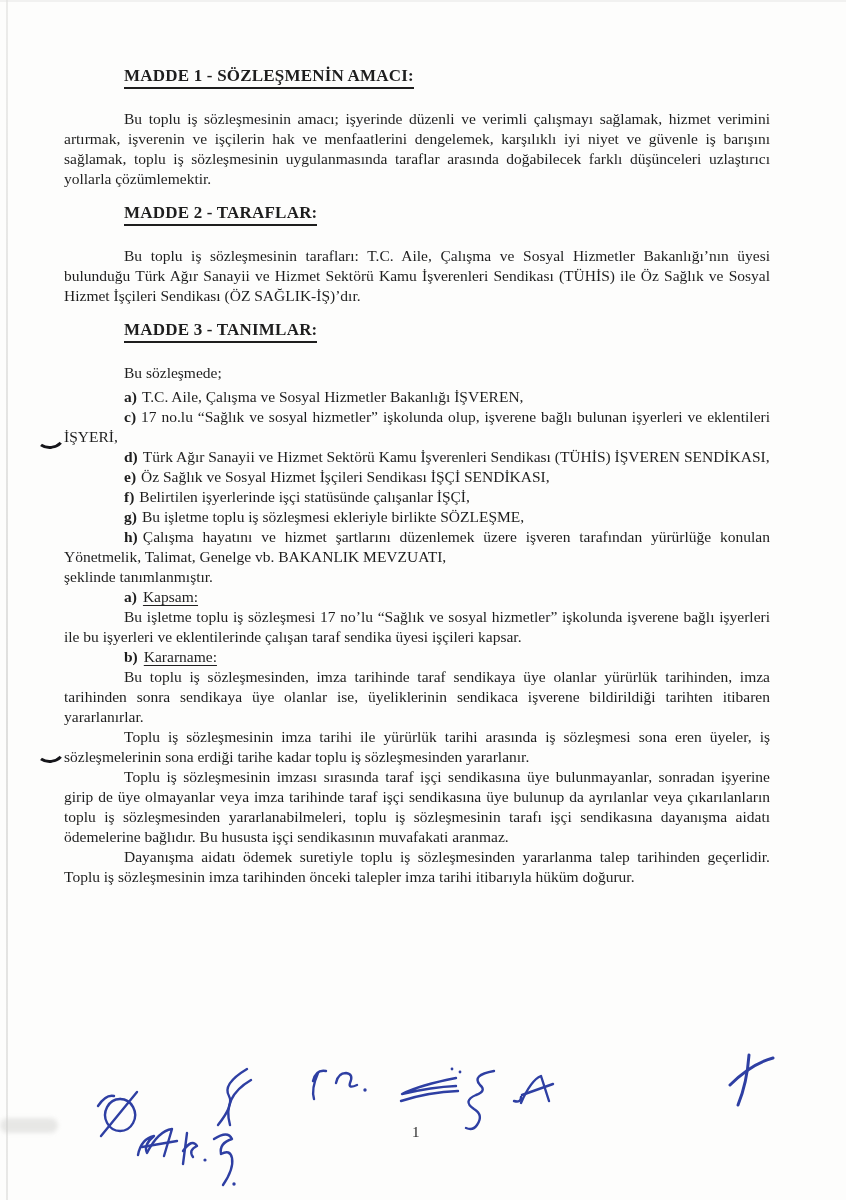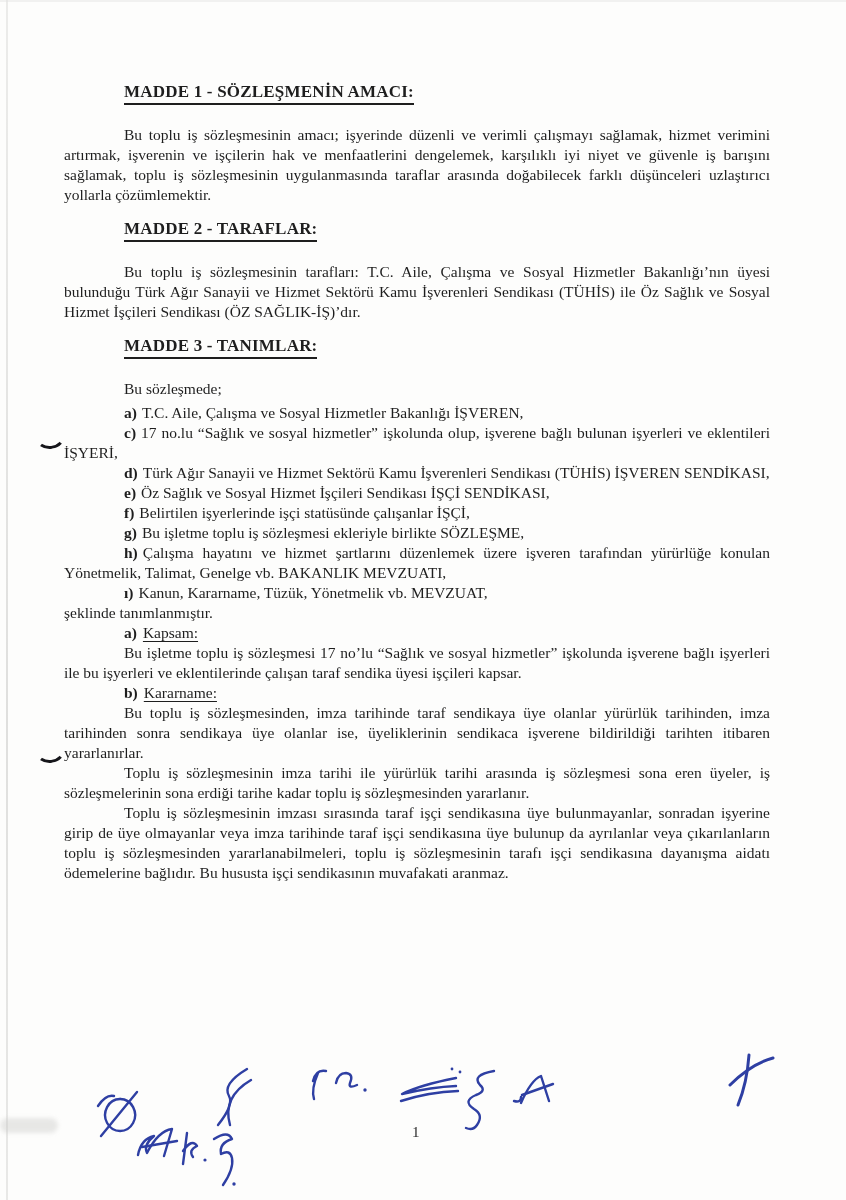--- a/index.html
+++ b/index.html
@@ -30,21 +30,21 @@
     position:absolute; width:24px; height:20px;
     border:3.5px solid transparent;
     border-bottom-color:#16161a;
     border-radius:50%;
     transform:rotate(-6deg);
   }
   .crescent.c1 { left:35px; top:423px; }
   .crescent.c2 { left:35px; top:737px; }
 
   .body-text {
-    position:absolute; left:64px; top:82px; width:706px;
+    position:absolute; left:64px; top:66px; width:706px;
     font-size:15.5px; line-height:20px;
     text-align:justify;
   }
   .madde {
     display:table;
     margin:14px 0 20px 60px;
     font-size:17px; font-weight:bold;
     letter-spacing:.2px;
     border-bottom:2px solid #1e1e1e;
     padding-bottom:1px;
@@ -90,32 +90,32 @@
     <div class="madde">MADDE 3 - TANIMLAR:</div>
     <p class="intro">Bu sözleşmede;</p>
 
     <p class="item"><b>a)</b><span>T.C. Aile, Çalışma ve Sosyal Hizmetler Bakanlığı İŞVEREN,</span></p>
     <p class="item"><b>c)</b><span>17 no.lu “Sağlık ve sosyal hizmetler” işkolunda olup, işverene bağlı bulunan işyerleri ve eklentileri İŞYERİ,</span></p>
     <p class="item"><b>d)</b><span>Türk Ağır Sanayii ve Hizmet Sektörü Kamu İşverenleri Sendikası (TÜHİS) İŞVEREN SENDİKASI,</span></p>
     <p class="item"><b>e)</b><span>Öz Sağlık ve Sosyal Hizmet İşçileri Sendikası İŞÇİ SENDİKASI,</span></p>
     <p class="item"><b>f)</b><span>Belirtilen işyerlerinde işçi statüsünde çalışanlar İŞÇİ,</span></p>
     <p class="item"><b>g)</b><span>Bu işletme toplu iş sözleşmesi ekleriyle birlikte SÖZLEŞME,</span></p>
     <p class="item"><b>h)</b><span>Çalışma hayatını ve hizmet şartlarını düzenlemek üzere işveren tarafından yürürlüğe konulan Yönetmelik, Talimat, Genelge vb. BAKANLIK MEVZUATI,</span></p>
-    <p class="item"><b>ı)</b><span>Kanun, Kararname, Tüzük, Yönetmelik vb. MEVZUAT,</span></p>
 
     <p class="outro">şeklinde tanımlanmıştır.</p>
 
 
     <p class="subhead"><span class="lbl">a)</span><span class="ttl">Kapsam:</span></p>
     <p class="ind">Bu işletme toplu iş sözleşmesi 17 no’lu “Sağlık ve sosyal hizmetler” işkolunda işverene bağlı işyerleri ile bu işyerleri ve eklentilerinde çalışan taraf sendika üyesi işçileri kapsar.</p>
 
     <p class="subhead"><span class="lbl">b)</span><span class="ttl">Kararname:</span></p>
     <p class="ind">Bu toplu iş sözleşmesinden, imza tarihinde taraf sendikaya üye olanlar yürürlük tarihinden, imza tarihinden sonra sendikaya üye olanlar ise, üyeliklerinin sendikaca işverene bildirildiği tarihten itibaren yararlanırlar.</p>
     <p class="ind">Toplu iş sözleşmesinin imza tarihi ile yürürlük tarihi arasında iş sözleşmesi sona eren üyeler, iş sözleşmelerinin sona erdiği tarihe kadar toplu iş sözleşmesinden yararlanır.</p>
     <p class="ind">Toplu iş sözleşmesinin imzası sırasında taraf işçi sendikasına üye bulunmayanlar, sonradan işyerine girip de üye olmayanlar veya imza tarihinde taraf işçi sendikasına üye bulunup da ayrılanlar veya çıkarılanların toplu iş sözleşmesinden yararlanabilmeleri, toplu iş sözleşmesinin tarafı işçi sendikasına dayanışma aidatı ödemelerine bağlıdır. Bu hususta işçi sendikasının muvafakati aranmaz.</p>
+    <p class="ind">Dayanışma aidatı ödemek suretiyle toplu iş sözleşmesinden yararlanma talep tarihinden geçerlidir. Toplu iş sözleşmesinin imza tarihinden önceki talepler imza tarihi itibarıyla hüküm doğurur.</p>
 
   </div>
 
   <div class="page-number">1</div>
 
   <svg class="signatures" viewBox="0 0 846 1200" xmlns="http://www.w3.org/2000/svg">
     <g fill="none" stroke="#2e3fa3" stroke-width="2.4" stroke-linecap="round" stroke-linejoin="round">
 
       <g>
         <path d="M98,1106 q8,-12 16,-10 M120,1099 a15,16 0 1 0 0.2,0"></path>

